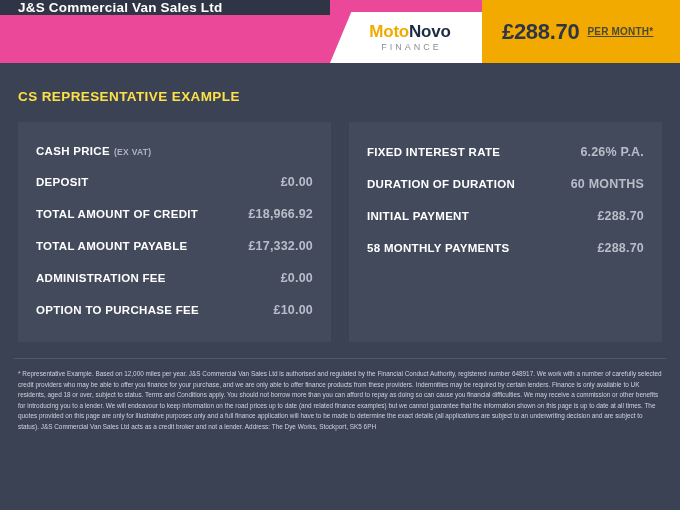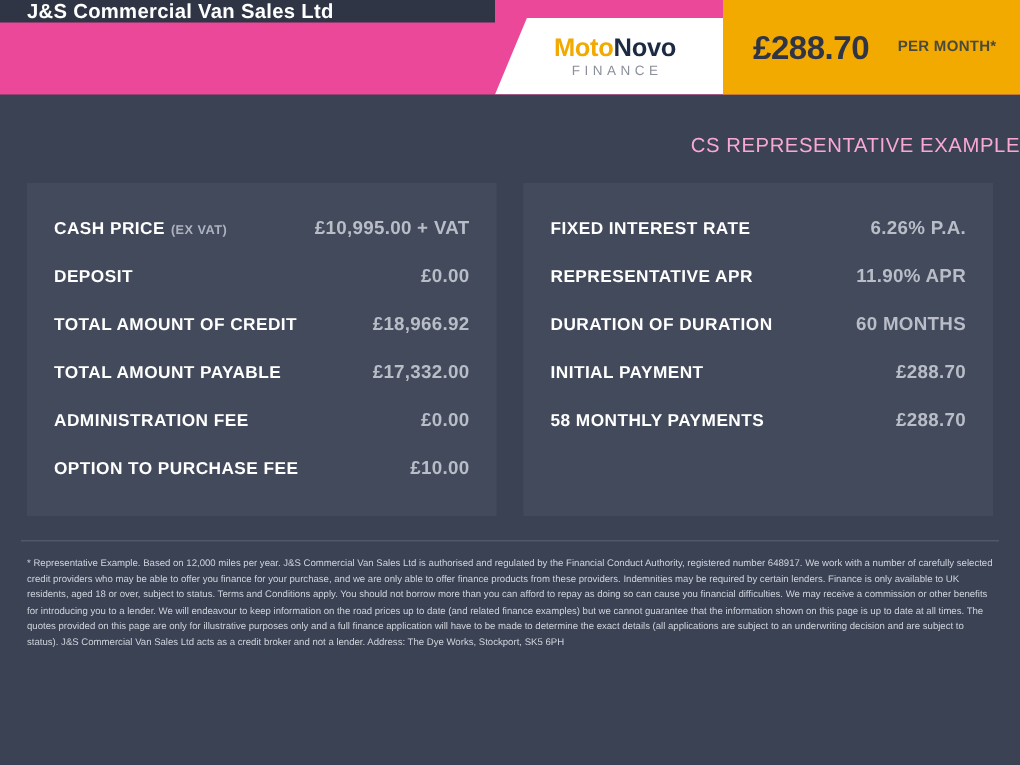--- a/index.html
+++ b/index.html
@@ -80,32 +80,32 @@
   .price-amount {
     color: #2f3545;
     font-size: 22px;
     font-weight: bold;
     letter-spacing: -0.3px;
   }
   .price-period {
     color: #4a4a3a;
     font-size: 10px;
     font-weight: bold;
-    margin-left: 19px;
+    margin-left: 8px;
     letter-spacing: 0.2px;
+    text-decoration: underline;
   }
 
   
   .section-title {
-    color: #f9a8d4;
+    color: #fde047;
     font-size: 13.5px;
-    font-weight: normal;
+    font-weight: bold;
     letter-spacing: 0.4px;
     padding: 26px 0 0 18px;
-    text-align: right;
   }
 
   
   .panels {
     display: flex;
     gap: 18px;
     padding: 18px 18px 0 18px;
   }
   .panel {
     flex: 1 1 0;
@@ -176,21 +176,20 @@
     </div>
   </div>
 
   <div class="section-title">CS REPRESENTATIVE EXAMPLE</div>
 
   <div class="panels">
 
     <div class="panel">
       <div class="row">
         <div class="row-label"><span>CASH PRICE</span><span class="note">(EX VAT)</span></div>
-        <div class="row-value">£10,995.00 + VAT</div>
       </div>
       <div class="row">
         <div class="row-label"><span>DEPOSIT</span><span class="note"></span></div>
         <div class="row-value">£0.00</div>
       </div>
       <div class="row">
         <div class="row-label"><span>TOTAL AMOUNT OF CREDIT</span><span class="note"></span></div>
         <div class="row-value">£18,966.92</div>
       </div>
       <div class="row">
@@ -206,24 +205,20 @@
         <div class="row-value">£10.00</div>
       </div>
     </div>
 
     <div class="panel">
       <div class="row">
         <div class="row-label"><span>FIXED INTEREST RATE</span><span class="note"></span></div>
         <div class="row-value">6.26% P.A.</div>
       </div>
       <div class="row">
-        <div class="row-label"><span>REPRESENTATIVE APR</span><span class="note"></span></div>
-        <div class="row-value">11.90% APR</div>
-      </div>
-      <div class="row">
         <div class="row-label"><span>DURATION OF DURATION</span><span class="note"></span></div>
         <div class="row-value">60 MONTHS</div>
       </div>
       <div class="row">
         <div class="row-label"><span>INITIAL PAYMENT</span><span class="note"></span></div>
         <div class="row-value">£288.70</div>
       </div>
       <div class="row">
         <div class="row-label"><span>58 MONTHLY PAYMENTS</span><span class="note"></span></div>
         <div class="row-value">£288.70</div>

